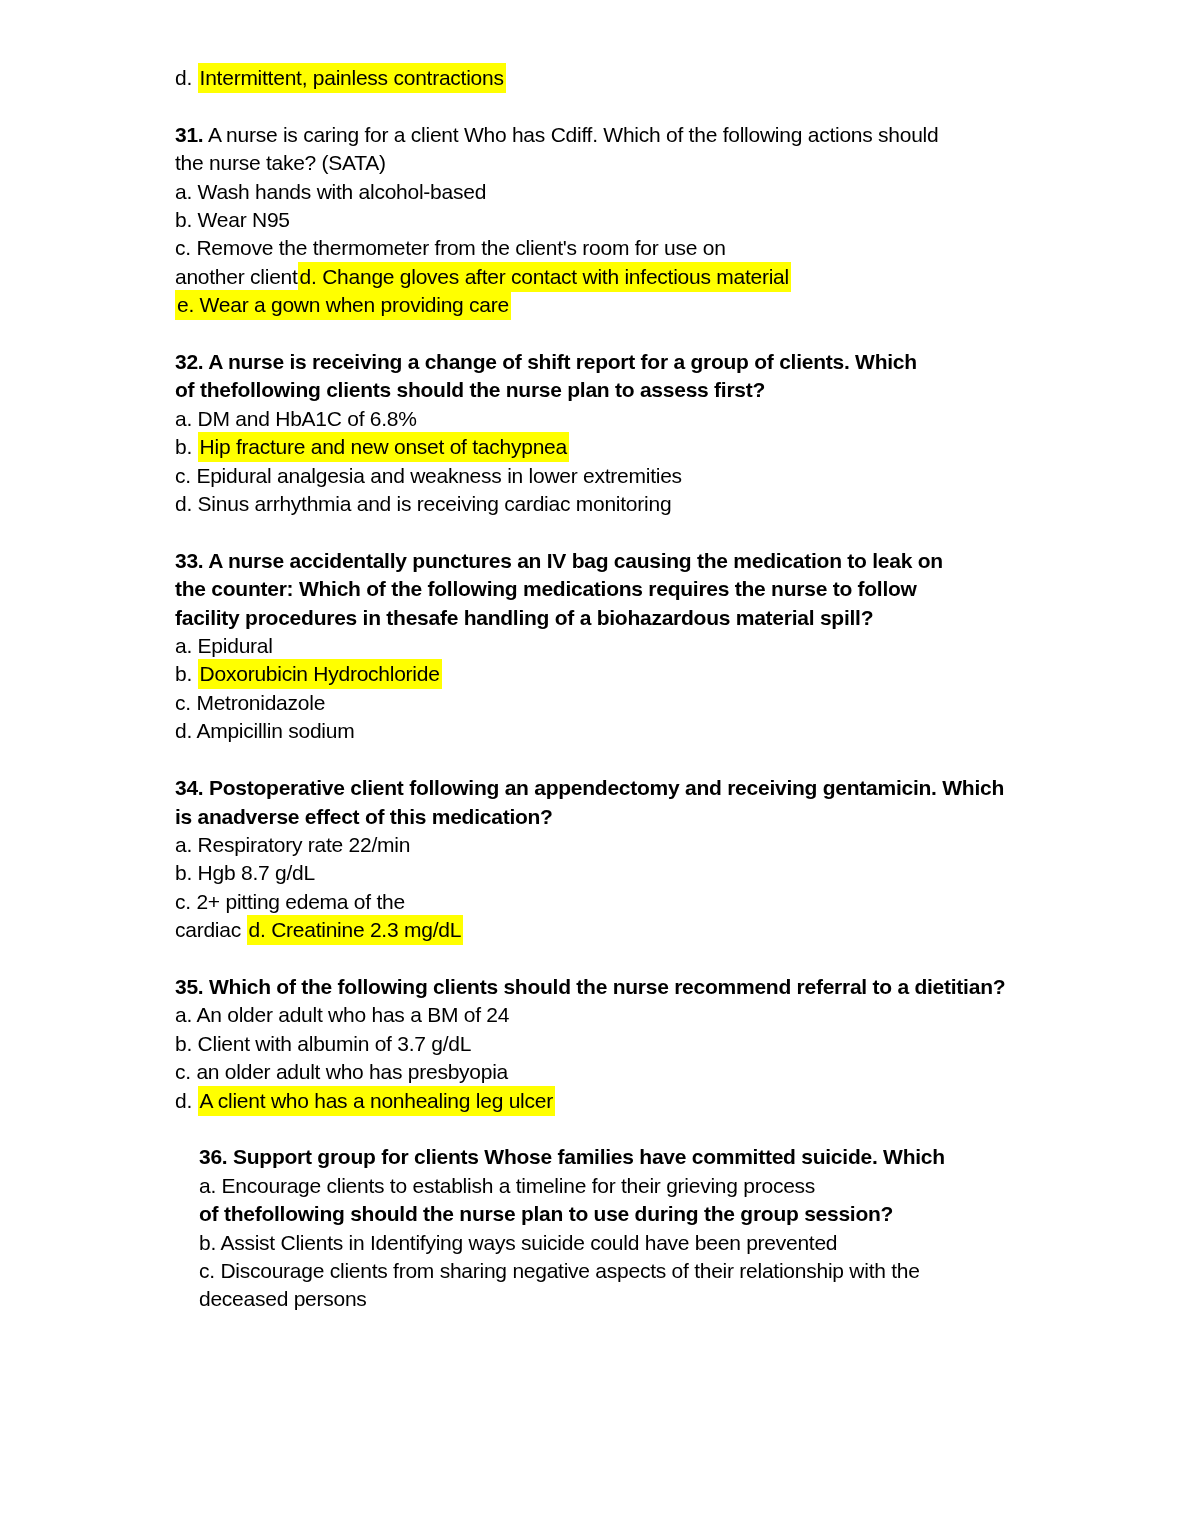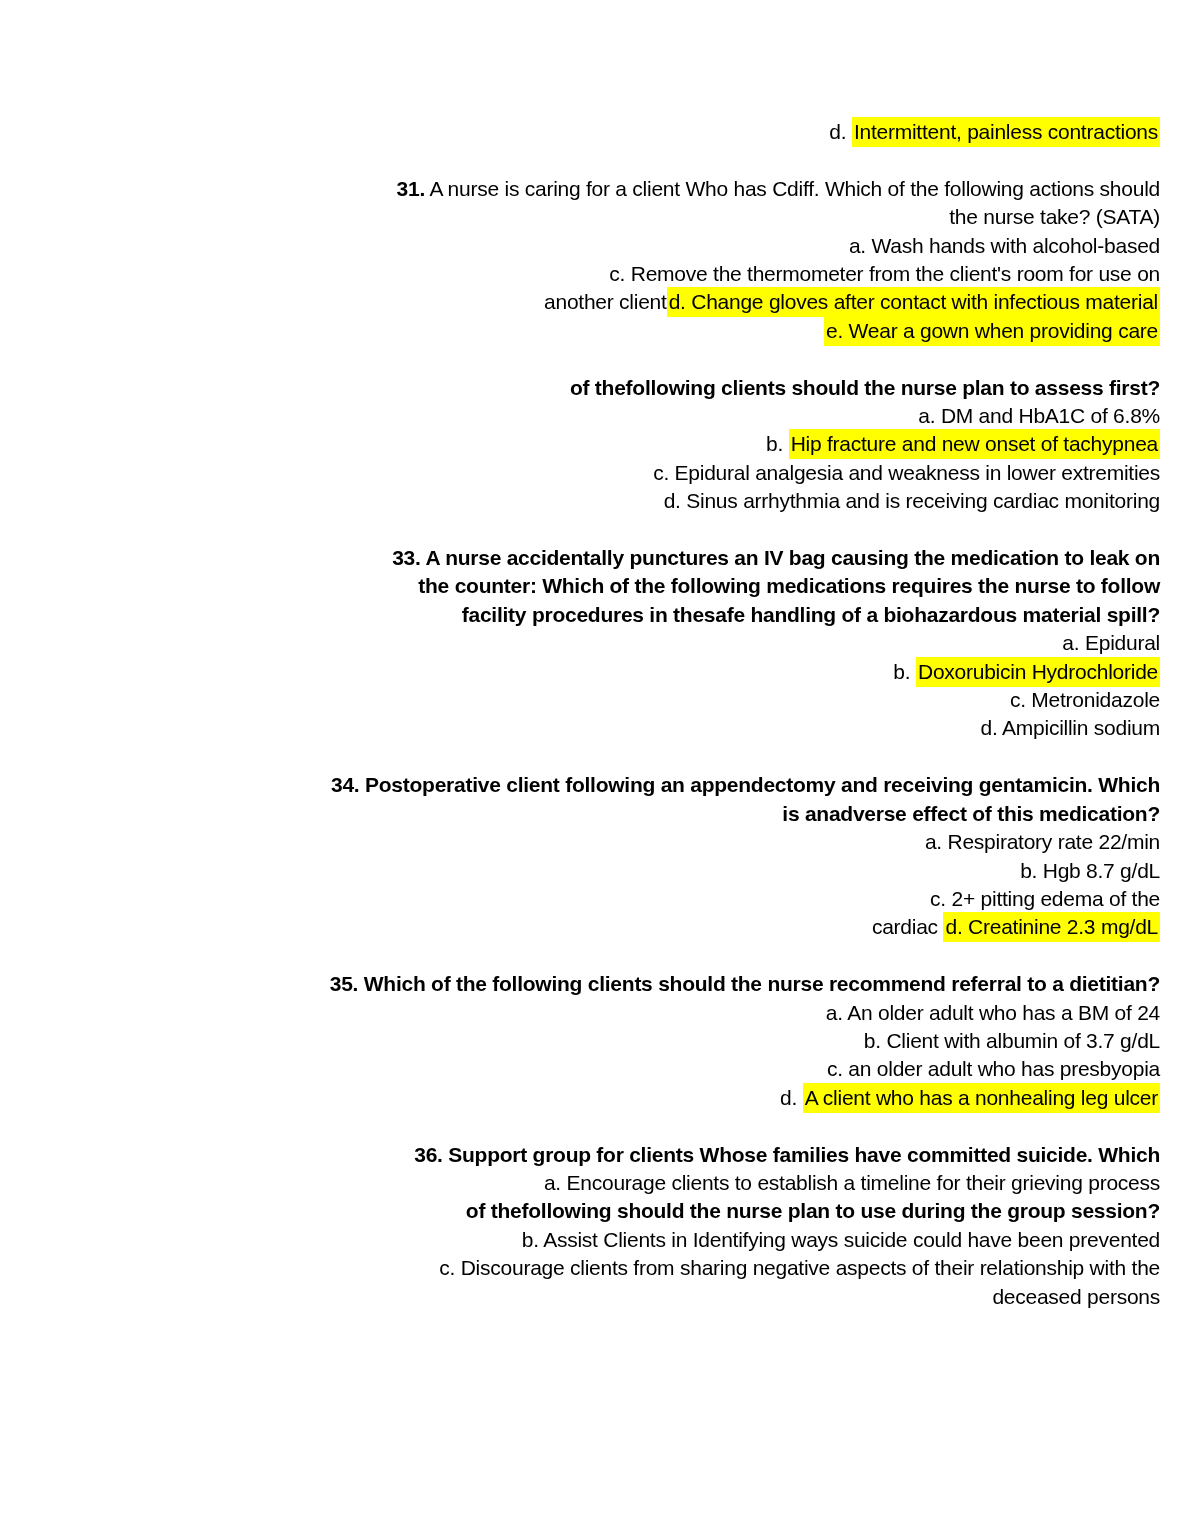--- a/index.html
+++ b/index.html
@@ -12,23 +12,22 @@
     height: 1540px;
     background: var(--page-bg, #ffffff);
     color: var(--text-color, #000000);
     font-family: "Liberation Sans", "DejaVu Sans", sans-serif;
     font-size: 21px;
     line-height: 28.4px;
     letter-spacing: -0.25px;
     overflow: hidden;
   }
   .doc {
-    padding: 118px 30px 0 175px;
+    padding: 64px 30px 0 175px;
     width: 1190px;
-    text-align: right;
   }
   .block {
     margin: 0 0 28.4px 0;
   }
   .block:last-child { margin-bottom: 0; margin-left: 24px; }
   .line {
     min-height: 28.4px;
     white-space: pre-wrap;
   }
   .b { font-weight: bold; }
@@ -42,25 +41,27 @@
 
 <div class="doc">
   <div>
       <div class="block">
         <div class="line"><span class="">d. </span><span class="hl">Intermittent, painless contractions</span></div>
       </div>
       <div class="block">
         <div class="line"><span class="b ">31.</span><span class=""> A nurse is caring for a client Who has Cdiff. Which of the following actions should</span></div>
         <div class="line"><span class="">the nurse take? (SATA)</span></div>
         <div class="line"><span class="">a. Wash hands with alcohol-based</span></div>
+        <div class="line"><span class="">b. Wear N95</span></div>
         <div class="line"><span class="">c. Remove the thermometer from the client's room for use on</span></div>
         <div class="line"><span class="">another client</span><span class="hl">d. Change gloves after contact with infectious material</span></div>
         <div class="line"><span class="hl">e. Wear a gown when providing care</span></div>
       </div>
       <div class="block">
+        <div class="line"><span class="b ">32. A nurse is receiving a change of shift report for a group of clients. Which</span></div>
         <div class="line"><span class="b ">of thefollowing clients should the nurse plan to assess first?</span></div>
         <div class="line"><span class="">a. DM and HbA1C of 6.8%</span></div>
         <div class="line"><span class="">b. </span><span class="hl">Hip fracture and new onset of tachypnea</span></div>
         <div class="line"><span class="">c. Epidural analgesia and weakness in lower extremities</span></div>
         <div class="line"><span class="">d. Sinus arrhythmia and is receiving cardiac monitoring</span></div>
       </div>
       <div class="block">
         <div class="line"><span class="b ">33. A nurse accidentally punctures an IV bag causing the medication to leak on</span></div>
         <div class="line"><span class="b ">the counter: Which of the following medications requires the nurse to follow</span></div>
         <div class="line"><span class="b ">facility procedures in thesafe handling of a biohazardous material spill?</span></div>

